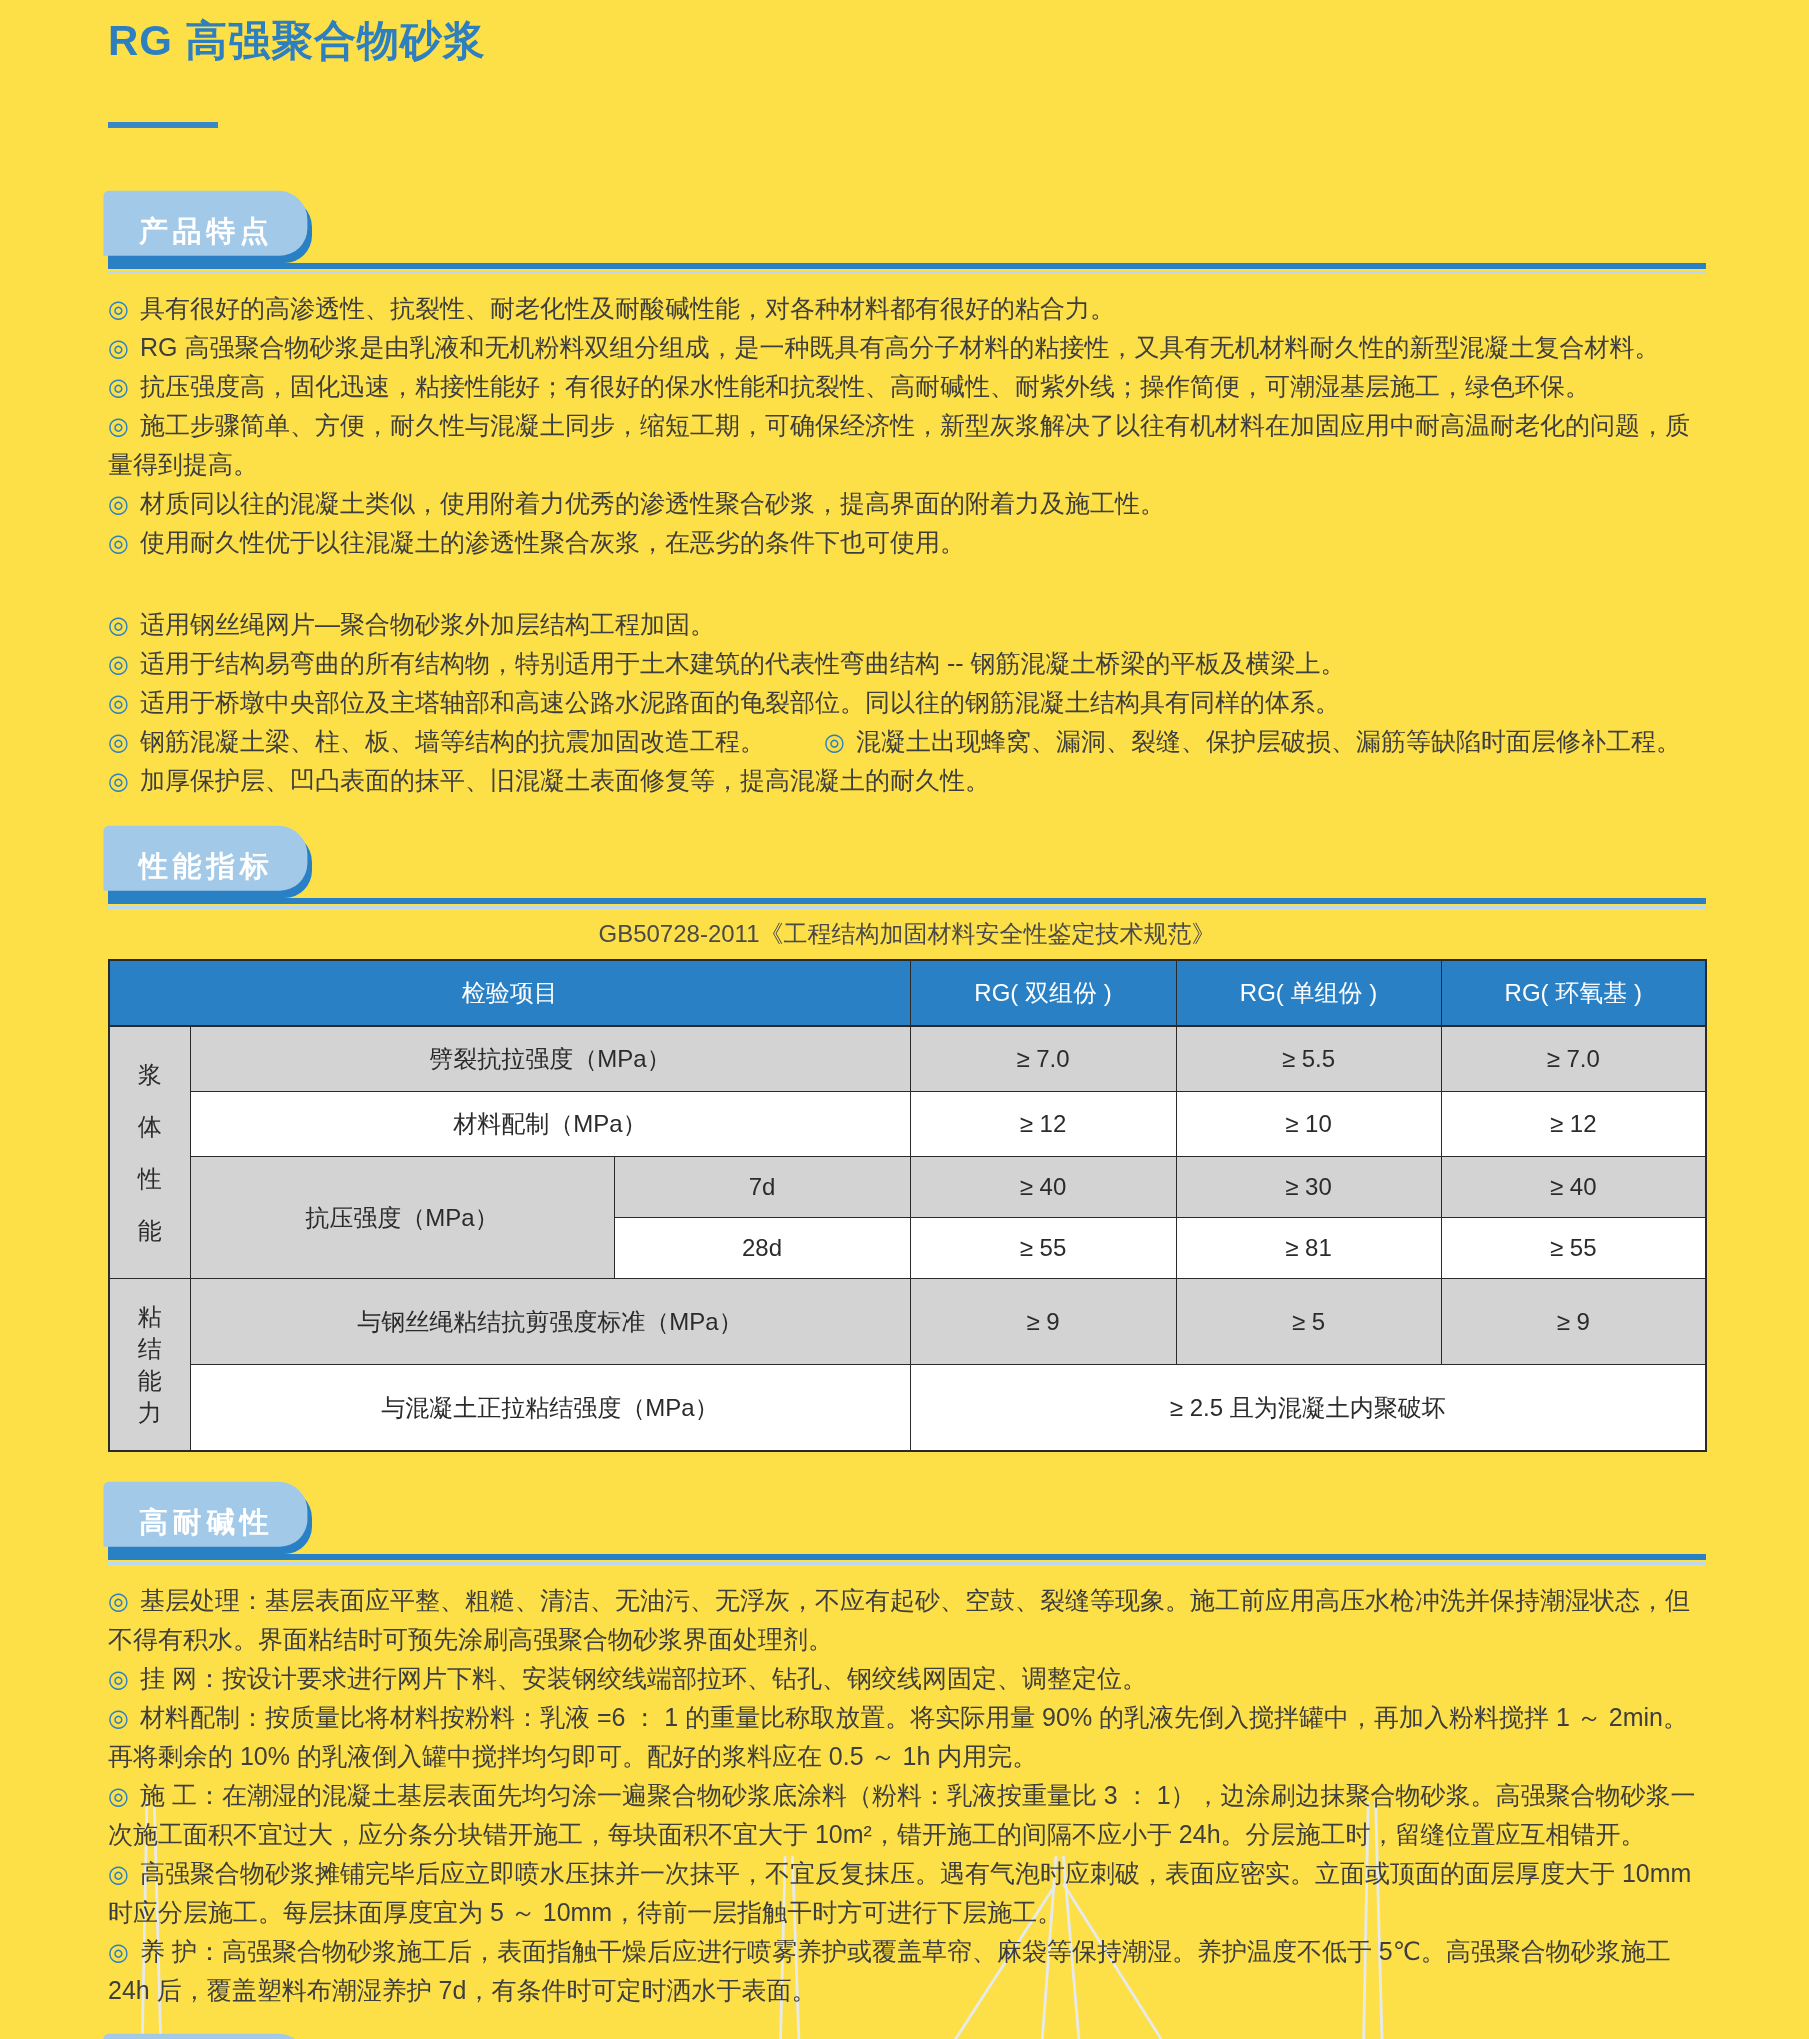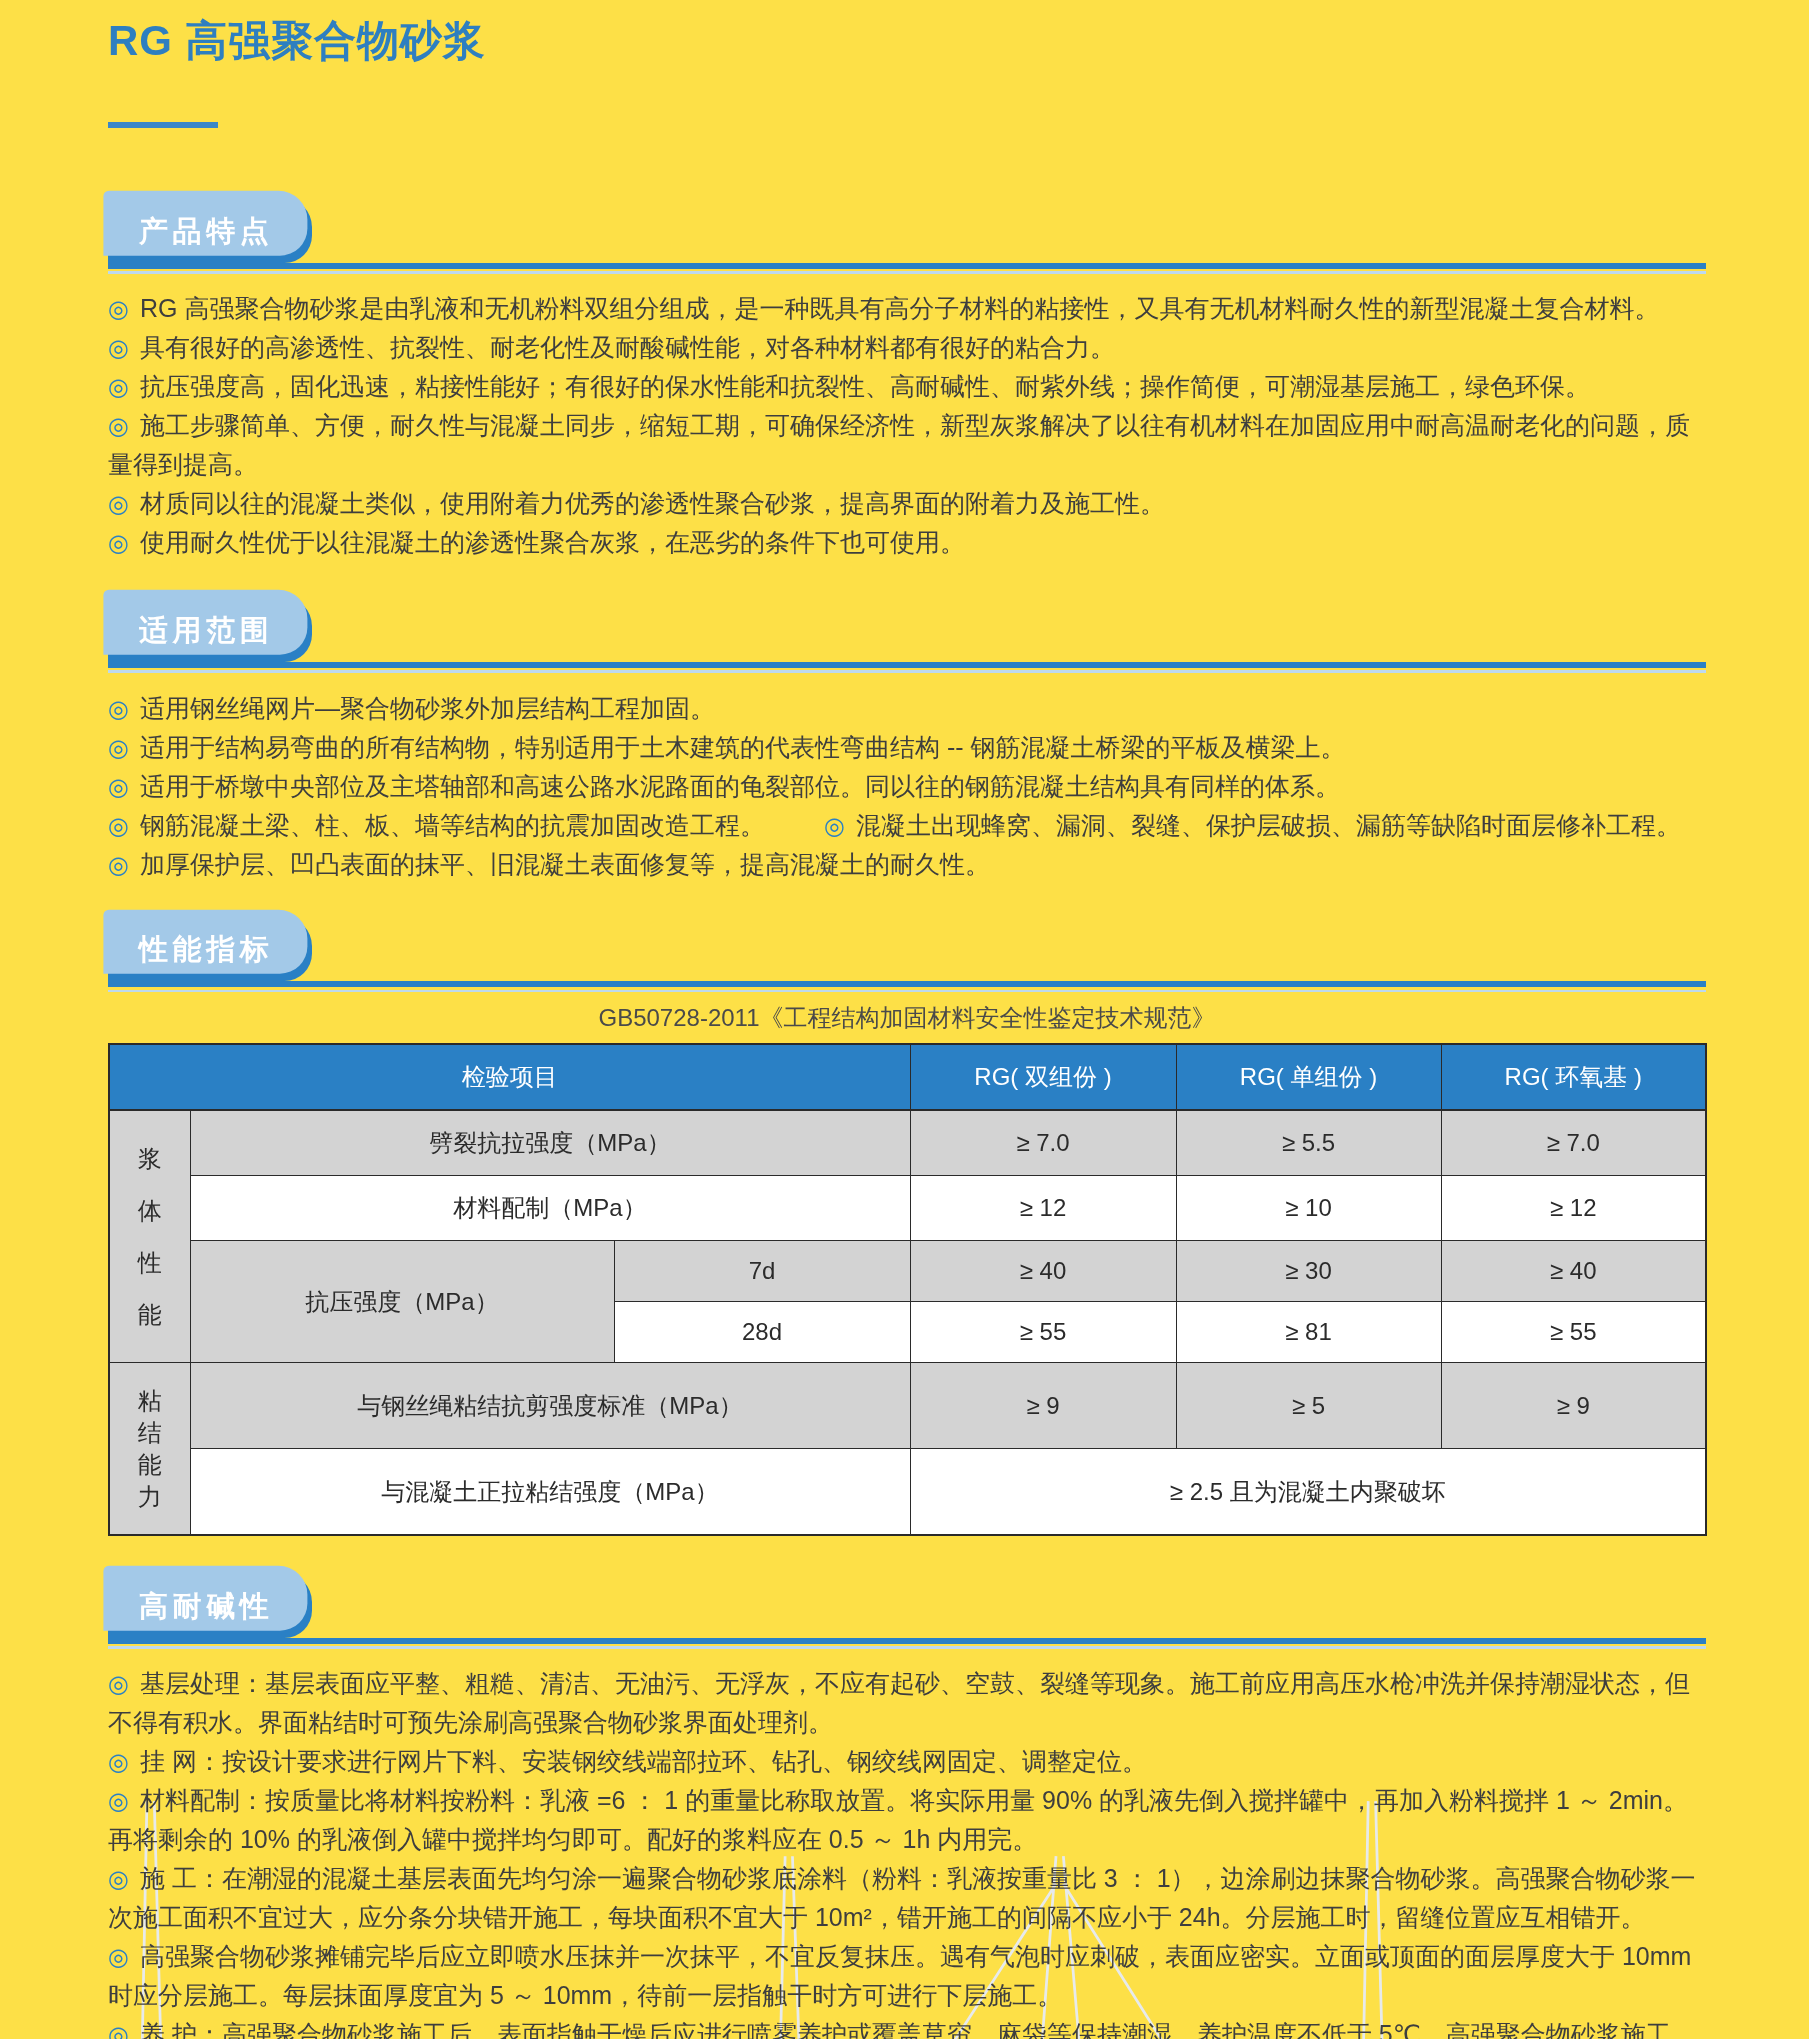--- a/index.html
+++ b/index.html
@@ -69,35 +69,30 @@
     <div class="doc-title">RG 高强聚合物砂浆</div>
     <div class="title-underline"></div>
 
     <div class="sec">
       <div class="sec-header">
         <span class="badge">
           <span>产品特点</span>
         </span>
       </div>
       <div class="bullets">
+        <p class="b"><span class="mk">◎</span><span>具有很好的高渗透性、抗裂性、耐老化性及耐酸碱性能，对各种材料都有很好的粘合力。</span></p>
         <p class="b"><span class="mk">◎</span><span>RG 高强聚合物砂浆是由乳液和无机粉料双组分组成，是一种既具有高分子材料的粘接性，又具有无机材料耐久性的新型混凝土复合材料。</span></p>
-        <p class="b"><span class="mk">◎</span><span>具有很好的高渗透性、抗裂性、耐老化性及耐酸碱性能，对各种材料都有很好的粘合力。</span></p>
         <p class="b"><span class="mk">◎</span><span>抗压强度高，固化迅速，粘接性能好；有很好的保水性能和抗裂性、高耐碱性、耐紫外线；操作简便，可潮湿基层施工，绿色环保。</span></p>
         <p class="b"><span class="mk">◎</span><span>施工步骤简单、方便，耐久性与混凝土同步，缩短工期，可确保经济性，新型灰浆解决了以往有机材料在加固应用中耐高温耐老化的问题，质量得到提高。</span></p>
         <p class="b"><span class="mk">◎</span><span>材质同以往的混凝土类似，使用附着力优秀的渗透性聚合砂浆，提高界面的附着力及施工性。</span></p>
         <p class="b"><span class="mk">◎</span><span>使用耐久性优于以往混凝土的渗透性聚合灰浆，在恶劣的条件下也可使用。</span></p>
       </div>
     </div>
 
     <div class="sec" style="margin-top:35px;">
-      <div class="sec-header">
-        <span class="badge">
-          <span>适用范围</span>
-        </span>
-      </div>
       <div class="bullets">
         <p class="b"><span class="mk">◎</span><span>适用钢丝绳网片—聚合物砂浆外加层结构工程加固。</span></p>
         <p class="b"><span class="mk">◎</span><span>适用于结构易弯曲的所有结构物，特别适用于土木建筑的代表性弯曲结构 -- 钢筋混凝土桥梁的平板及横梁上。</span></p>
         <p class="b"><span class="mk">◎</span><span>适用于桥墩中央部位及主塔轴部和高速公路水泥路面的龟裂部位。同以往的钢筋混凝土结构具有同样的体系。</span></p>
         <p class="b"><span class="mk">◎</span><span>钢筋混凝土梁、柱、板、墙等结构的抗震加固改造工程。</span><span class="mk second">◎</span><span>混凝土出现蜂窝、漏洞、裂缝、保护层破损、漏筋等缺陷时面层修补工程。</span></p>
         <p class="b"><span class="mk">◎</span><span>加厚保护层、凹凸表面的抹平、旧混凝土表面修复等，提高混凝土的耐久性。</span></p>
       </div>
     </div>
 
     <div class="sec" style="margin-top:33px;">

